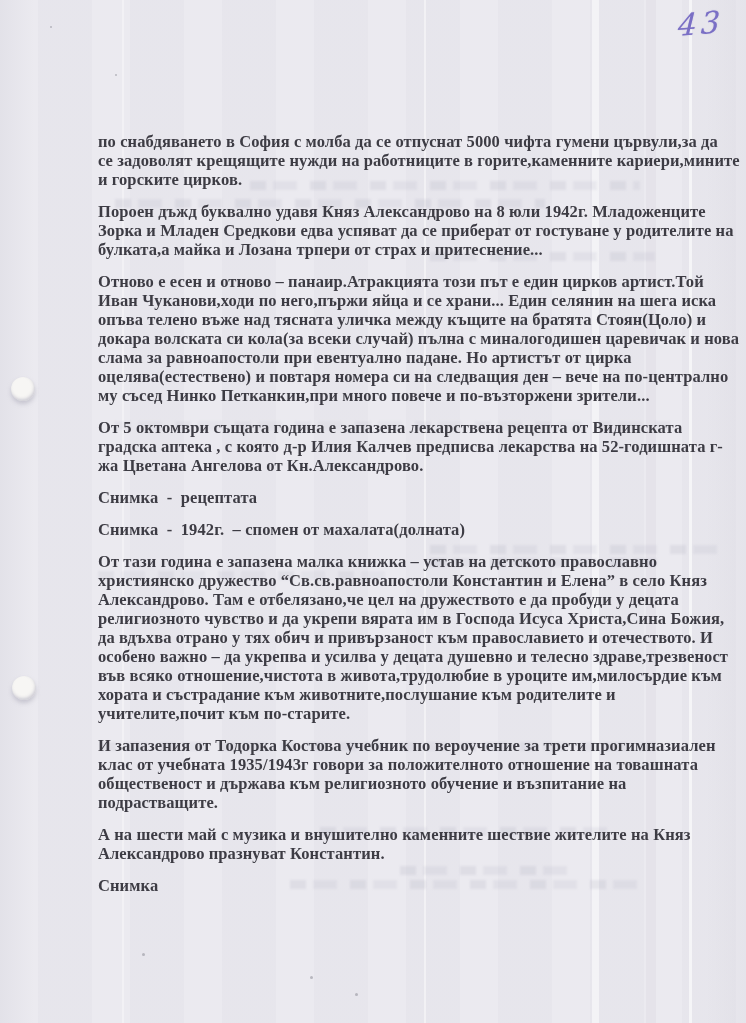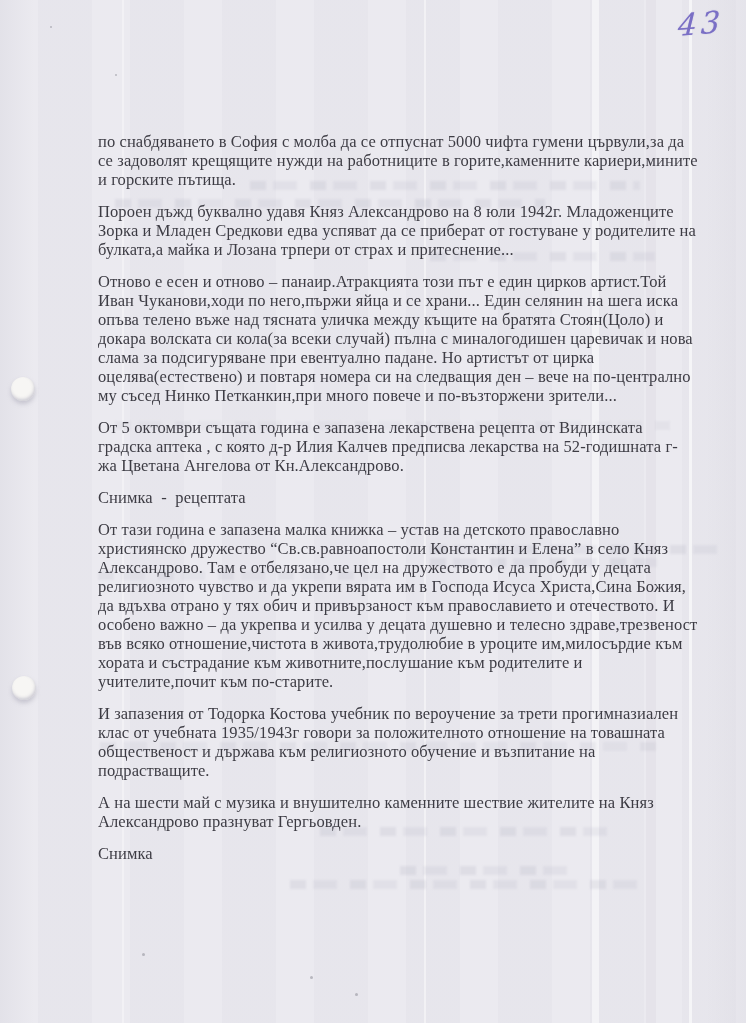--- a/index.html
+++ b/index.html
@@ -10,21 +10,21 @@
     overflow:hidden;
     background:
       linear-gradient(90deg, rgba(205,203,214,.28) 0px, rgba(0,0,0,0) 34px),
       linear-gradient(270deg, rgba(208,206,216,.22) 0px, rgba(0,0,0,0) 40px),
       repeating-linear-gradient(90deg, rgba(255,255,255,.10) 0 38px, rgba(206,204,215,.08) 38px 92px),
       #e9e8ee;
     font-family:"Liberation Serif", serif;
     color:#3d3c44;
   }
   .textblock{position:absolute;left:98px;top:132px;}
-  .para{margin:0 0 13px 0;padding:0;}
+  .para{margin:0 0 13px 0;padding:0;font-weight:bold;}
   .line{white-space:pre;font-size:16.5px;line-height:19px;letter-spacing:.1px;}
   .pagenum{
     position:absolute;left:678px;top:6px;
     font-family:"DejaVu Serif", serif;font-style:italic;
     font-size:30px;color:#7a6fc5;letter-spacing:4px;
     transform:rotate(-5deg) skewX(-8deg);
     text-shadow:0 0 1px rgba(122,111,197,.5);
   }
   .hole{
     position:absolute;width:24px;height:24px;border-radius:50%;
@@ -89,21 +89,21 @@
   <div class="pagenum">43</div>
 
   <div class="textblock">
 
       <div class="para">
 
           <div class="line">по снабдяването в София с молба да се отпуснат 5000 чифта гумени цървули,за да</div>
 
           <div class="line">се задоволят крещящите нужди на работниците в горите,каменните кариери,мините</div>
 
-          <div class="line">и горските пътища.</div>
+          <div class="line">и горските цирков.</div>
         </div>
 
       <div class="para">
 
           <div class="line">Пороен дъжд буквално удавя Княз Александрово на 8 юли 1942г. Младоженците</div>
 
           <div class="line">Зорка и Младен Средкови едва успяват да се приберат от гостуване у родителите на</div>
 
           <div class="line">булката,а майка и Лозана трпери от страх и притеснение...</div>
         </div>
@@ -111,21 +111,21 @@
       <div class="para">
 
           <div class="line">Отново е есен и отново – панаир.Атракцията този път е един цирков артист.Той</div>
 
           <div class="line">Иван Чуканови,ходи по него,пържи яйца и се храни... Един селянин на шега иска</div>
 
           <div class="line">опъва телено въже над тясната уличка между къщите на братята Стоян(Цоло) и</div>
 
           <div class="line">докара волската си кола(за всеки случай) пълна с миналогодишен царевичак и нова</div>
 
-          <div class="line">слама за подсигуряване при евентуално падане. Но артистът от цирка</div>
+          <div class="line">слама за равноапостоли при евентуално падане. Но артистът от цирка</div>
 
           <div class="line">оцелява(естествено) и повтаря номера си на следващия ден – вече на по-централно</div>
 
 
           <div class="line">му съсед Нинко Петканкин,при много повече и по-възторжени зрители...</div>
         </div>
 
       <div class="para">
 
           <div class="line">От 5 октомври същата година е запазена лекарствена рецепта от Видинската</div>
@@ -133,20 +133,24 @@
           <div class="line">градска аптека , с която д-р Илия Калчев предписва лекарства на 52-годишната г-</div>
 
           <div class="line">жа Цветана Ангелова от Кн.Александрово.</div>
         </div>
 
       <div class="para">
 
           <div class="line">Снимка  -  рецептата</div>
         </div>
 
+      <div class="para">
+
+          <div class="line">Снимка  -  1942г.  – спомен от махалата(долната)</div>
+        </div>
 
       <div class="para">
 
           <div class="line">От тази година е запазена малка книжка – устав на детското православно</div>
 
           <div class="line">християнско дружество “Св.св.равноапостоли Константин и Елена” в село Княз</div>
 
           <div class="line">Александрово. Там е отбелязано,че цел на дружеството е да пробуди у децата</div>
 
           <div class="line">религиозното чувство и да укрепи вярата им в Господа Исуса Христа,Сина Божия,</div>
@@ -170,21 +174,21 @@
 
           <div class="line">общественост и държава към религиозното обучение и възпитание на</div>
 
           <div class="line">подрастващите.</div>
         </div>
 
       <div class="para">
 
           <div class="line">А на шести май с музика и внушително каменните шествие жителите на Княз</div>
 
-          <div class="line">Александрово празнуват Гергьовден.</div>
+          <div class="line">Александрово празнуват Константин.</div>
         </div>
 
       <div class="para">
 
           <div class="line">Снимка</div>
         </div>
     </div>
 
   <div class="hole hole1"></div>
   <div class="hole hole2"></div>

